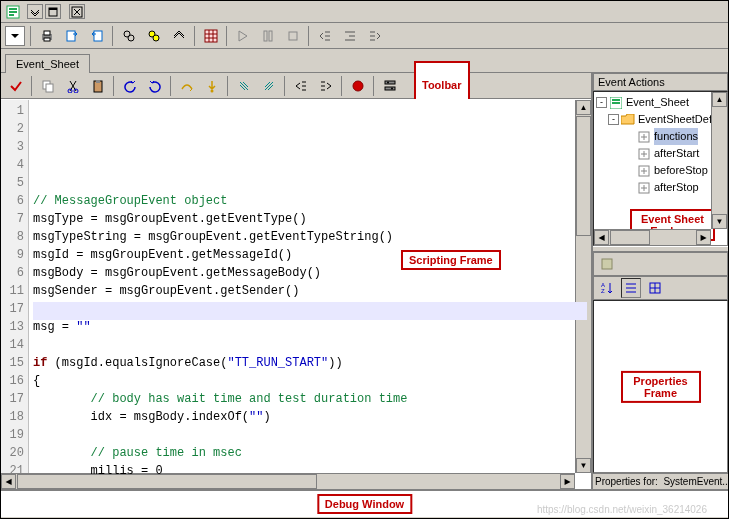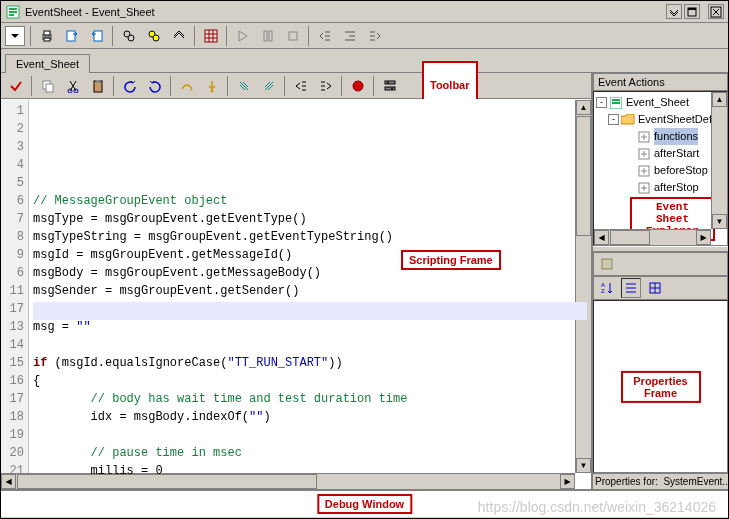--- a/index.html
+++ b/index.html
@@ -224,42 +224,41 @@
     background: #fff;
     font-weight: bold;
     font-size: 11px;
     padding: 2px 6px;
     text-align:center;
     line-height: 1.1;
   }
 
   .watermark {
     position: absolute;
-    right: 12px; bottom: 2px;
+    right: 21px; bottom: 2px;
     color: rgba(150,150,150,0.5);
-    font-size: 14px;
+    font-size: 10px;
     pointer-events: none;
     margin-top: 36px;
   }
 
   svg { display:block; }
 </style>
 </head>
 <body>
 
 <div class="titlebar">
   <span class="icon">
     <svg width="14" height="14">
         <rect x="1" y="1" width="12" height="12" fill="#fff" stroke="#2a5" stroke-width="1"></rect>
         <rect x="3" y="3" width="8" height="2" fill="#2a5"></rect>
         <rect x="3" y="6" width="8" height="2" fill="#2a5"></rect>
         <rect x="3" y="9" width="5" height="2" fill="#2a5"></rect>
       </svg>
   </span>
-  <span class="title">EventSheet - Event_Sheet</span>
   <span class="winbtn">
       <svg width="10" height="10">
         <path d="M1 3 L5 7 L9 3 M1 5 L5 9 L9 5" stroke="#000" fill="none"></path>
       </svg>
     </span>
   <span class="winbtn">
       <svg width="10" height="10">
         <rect x="1" y="1" width="8" height="8" stroke="#000" fill="none"></rect>
         <rect x="1" y="1" width="8" height="2" fill="#000"></rect>
       </svg>
@@ -453,21 +452,21 @@
       <span class="tbsep"></span>
       <span class="tbbtn">
           <svg width="14" height="14">
             <rect x="2" y="2" width="10" height="3" fill="#888" stroke="#000"></rect>
             <rect x="2" y="8" width="10" height="3" fill="#888" stroke="#000"></rect>
             <circle cx="5" cy="3.5" r="1" fill="#000"></circle>
             <circle cx="9" cy="9.5" r="1" fill="#000"></circle>
           </svg>
         </span>
 
-      <span class="lblbox" style="position:static; margin-left:20px; padding:16px 6px;text-align:center;">Toolbar</span>
+      <span class="lblbox" style="position:static; margin-left:12px; padding:16px 6px;text-align:center;">Toolbar</span>
     </div>
 
     <div class="code-wrap">
       <div class="gutter" id="gutter">
           <div>1</div>
           <div>2</div>
           <div>3</div>
           <div>4</div>
           <div>5</div>
           <div>6</div>
@@ -566,21 +565,21 @@
             <span class="tree-icon">
               <svg width="12" height="12">
                 <rect x="1" y="1" width="10" height="10" fill="#fff" stroke="#888"></rect>
                 <path d="M3 6 H9 M6 3 V9" stroke="#888"></path>
               </svg>
             </span>
             <span>afterStop</span>
           </div>
         </div>
 
-      <div class="lblbox" style="right:12px; bottom:4px; width:85px;font-family:Liberation Mono, monospace;">
+      <div class="lblbox" style="right:12px; bottom:4px; width:85px;">
         <span>Event Sheet</span><br><span>Explorer</span>
       </div>
       <div style="position:absolute;right:0;top:0;bottom:16px;width:16px;border-left:1px solid #808080;background:#d4d0c8;">
         <div class="scroll-btn" style="position:absolute;top:0;">▲</div>
         <div class="scroll-btn" style="position:absolute;bottom:0;">▼</div>
       </div>
       <div style="position:absolute;left:0;right:16px;bottom:0;height:16px;border-top:1px solid #808080;background:#d4d0c8;">
         <div class="scroll-btn" style="position:absolute;left:0;">◀</div>
         <div class="scroll-thumb" style="position:absolute;left:16px;top:0;bottom:0;width:40px;"></div>
         <div class="scroll-btn" style="position:absolute;right:0;">▶</div>

